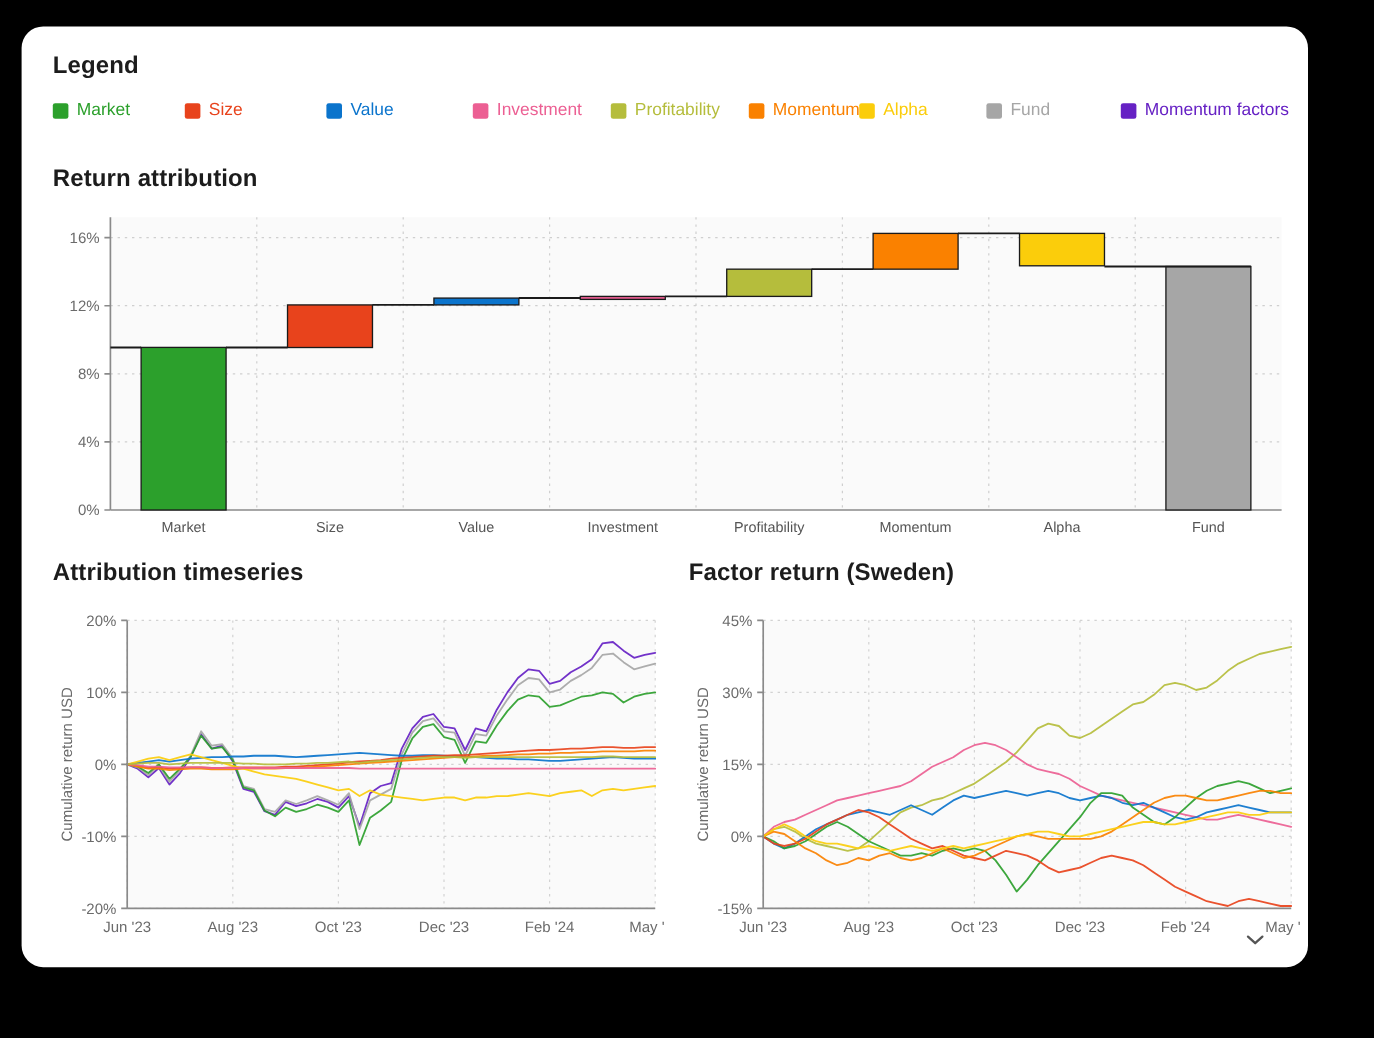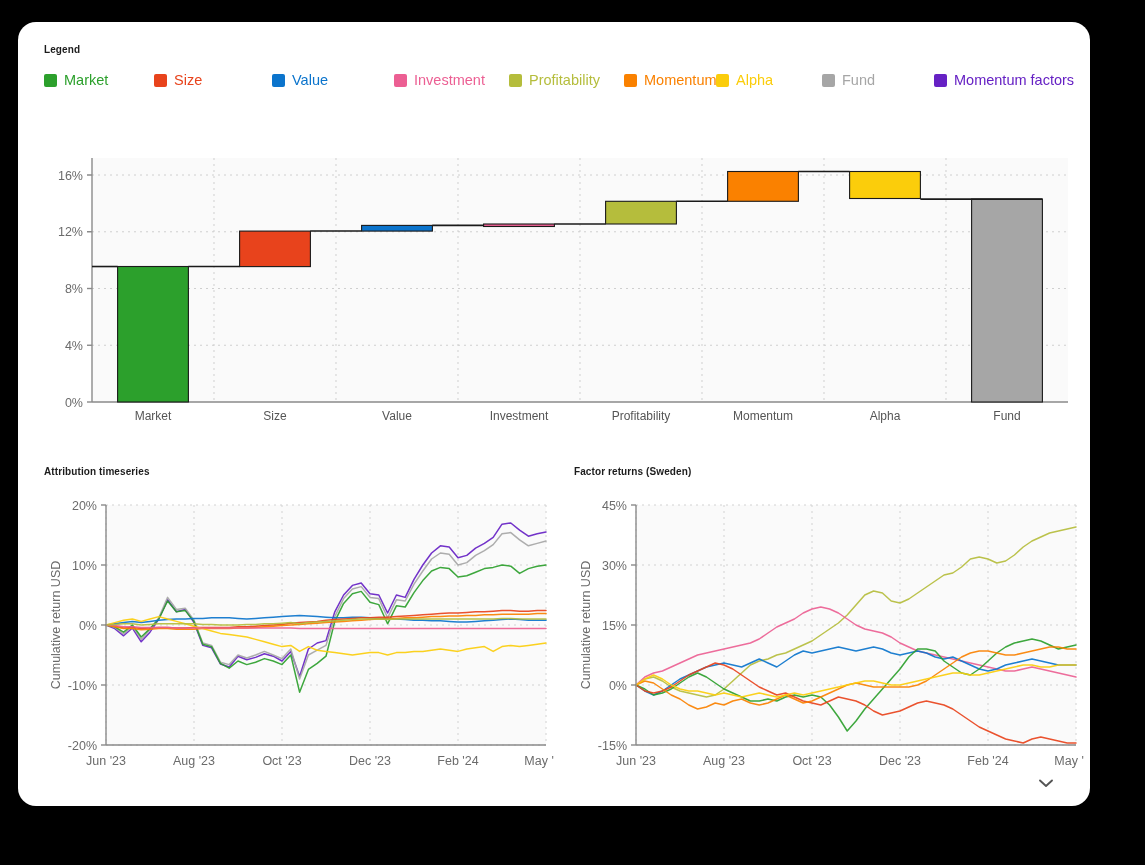--- a/index.html
+++ b/index.html
@@ -15,21 +15,21 @@
     width: 1072px; height: 784px;
     background: #ffffff;
     border-radius: 18px;
     box-shadow: 0 18px 40px rgba(0,0,0,0.55), 0 4px 10px rgba(0,0,0,0.4);
     overflow: hidden;
   }
 
   
   #legend-section { position: absolute; left: 8px; top: 22px; width: 1056px; }
   .section-title {
-    font-size: 10px; font-weight: bold; color: #1c1c1c;
+    font-size: 20px; font-weight: bold; color: #1c1c1c;
     letter-spacing: 0.1px;
   }
   #legend-title { margin-left: 18px; }
   #legend-items {
     margin-top: 18px; margin-left: 18px;
     position: relative; height: 20px;
   }
   .legend-item {
     position: absolute; top: 0;
     display: flex; align-items: center; gap: 7px;
@@ -114,20 +114,21 @@
           <span class="legend-label" style="color: rgb(166, 166, 166);">Fund</span>
         </div>
         <div class="legend-item" style="left: 890px;">
           <span class="legend-swatch" style="background: rgb(102, 33, 196);"></span>
           <span class="legend-label" style="color: rgb(102, 33, 196);">Momentum factors</span>
         </div>
       </div>
   </div>
 
   <div id="waterfall-section">
+    <div id="waterfall-title" class="section-title">Return attribution</div>
     <div id="waterfall-wrap">
       <svg id="waterfall-svg" width="1030" height="282">
           <rect x="48" y="8" width="976" height="244" fill="#fafafa"></rect>
           <line x1="170" y1="8" x2="170" y2="252" stroke="#cfcfcf" stroke-width="1" stroke-dasharray="2 4"></line>
           <line x1="292" y1="8" x2="292" y2="252" stroke="#cfcfcf" stroke-width="1" stroke-dasharray="2 4"></line>
           <line x1="414" y1="8" x2="414" y2="252" stroke="#cfcfcf" stroke-width="1" stroke-dasharray="2 4"></line>
           <line x1="536" y1="8" x2="536" y2="252" stroke="#cfcfcf" stroke-width="1" stroke-dasharray="2 4"></line>
           <line x1="658" y1="8" x2="658" y2="252" stroke="#cfcfcf" stroke-width="1" stroke-dasharray="2 4"></line>
           <line x1="780" y1="8" x2="780" y2="252" stroke="#cfcfcf" stroke-width="1" stroke-dasharray="2 4"></line>
           <line x1="902" y1="8" x2="902" y2="252" stroke="#cfcfcf" stroke-width="1" stroke-dasharray="2 4"></line>
@@ -235,21 +236,21 @@
             <text x="238" y="274" text-anchor="middle" class="tick-text">Oct '23</text>
             <text x="326" y="274" text-anchor="middle" class="tick-text">Dec '23</text>
             <text x="414" y="274" text-anchor="middle" class="tick-text">Feb '24</text>
             <text x="502" y="274" text-anchor="middle" class="tick-text">May '24</text>
             <text x="0" y="0" text-anchor="middle" class="axis-label-text" transform="translate(16,134) rotate(-90)">Cumulative return USD</text>
           </svg>
       </div>
     </div>
 
     <div class="bottom-col" style="left:530px; width:526px;">
-      <div class="section-title bottom-title">Factor returns (Sweden)</div>
+      <div class="section-title bottom-title">Factor return (Sweden)</div>
       <div class="ts-wrap">
         <svg id="ts-right-svg" width="510" height="300">
             <rect x="62" y="14" width="440" height="240" fill="#fafafa"></rect>
             <line x1="62" y1="254" x2="502" y2="254" stroke="#d2d2d2" stroke-width="1" stroke-dasharray="2 4"></line>
             <line x1="62" y1="194" x2="502" y2="194" stroke="#d2d2d2" stroke-width="1" stroke-dasharray="2 4"></line>
             <line x1="62" y1="134" x2="502" y2="134" stroke="#d2d2d2" stroke-width="1" stroke-dasharray="2 4"></line>
             <line x1="62" y1="74" x2="502" y2="74" stroke="#d2d2d2" stroke-width="1" stroke-dasharray="2 4"></line>
             <line x1="62" y1="14" x2="502" y2="14" stroke="#d2d2d2" stroke-width="1" stroke-dasharray="2 4"></line>
             <line x1="62" y1="14" x2="62" y2="254" stroke="#d2d2d2" stroke-width="1" stroke-dasharray="2 4"></line>
             <line x1="150" y1="14" x2="150" y2="254" stroke="#d2d2d2" stroke-width="1" stroke-dasharray="2 4"></line>

